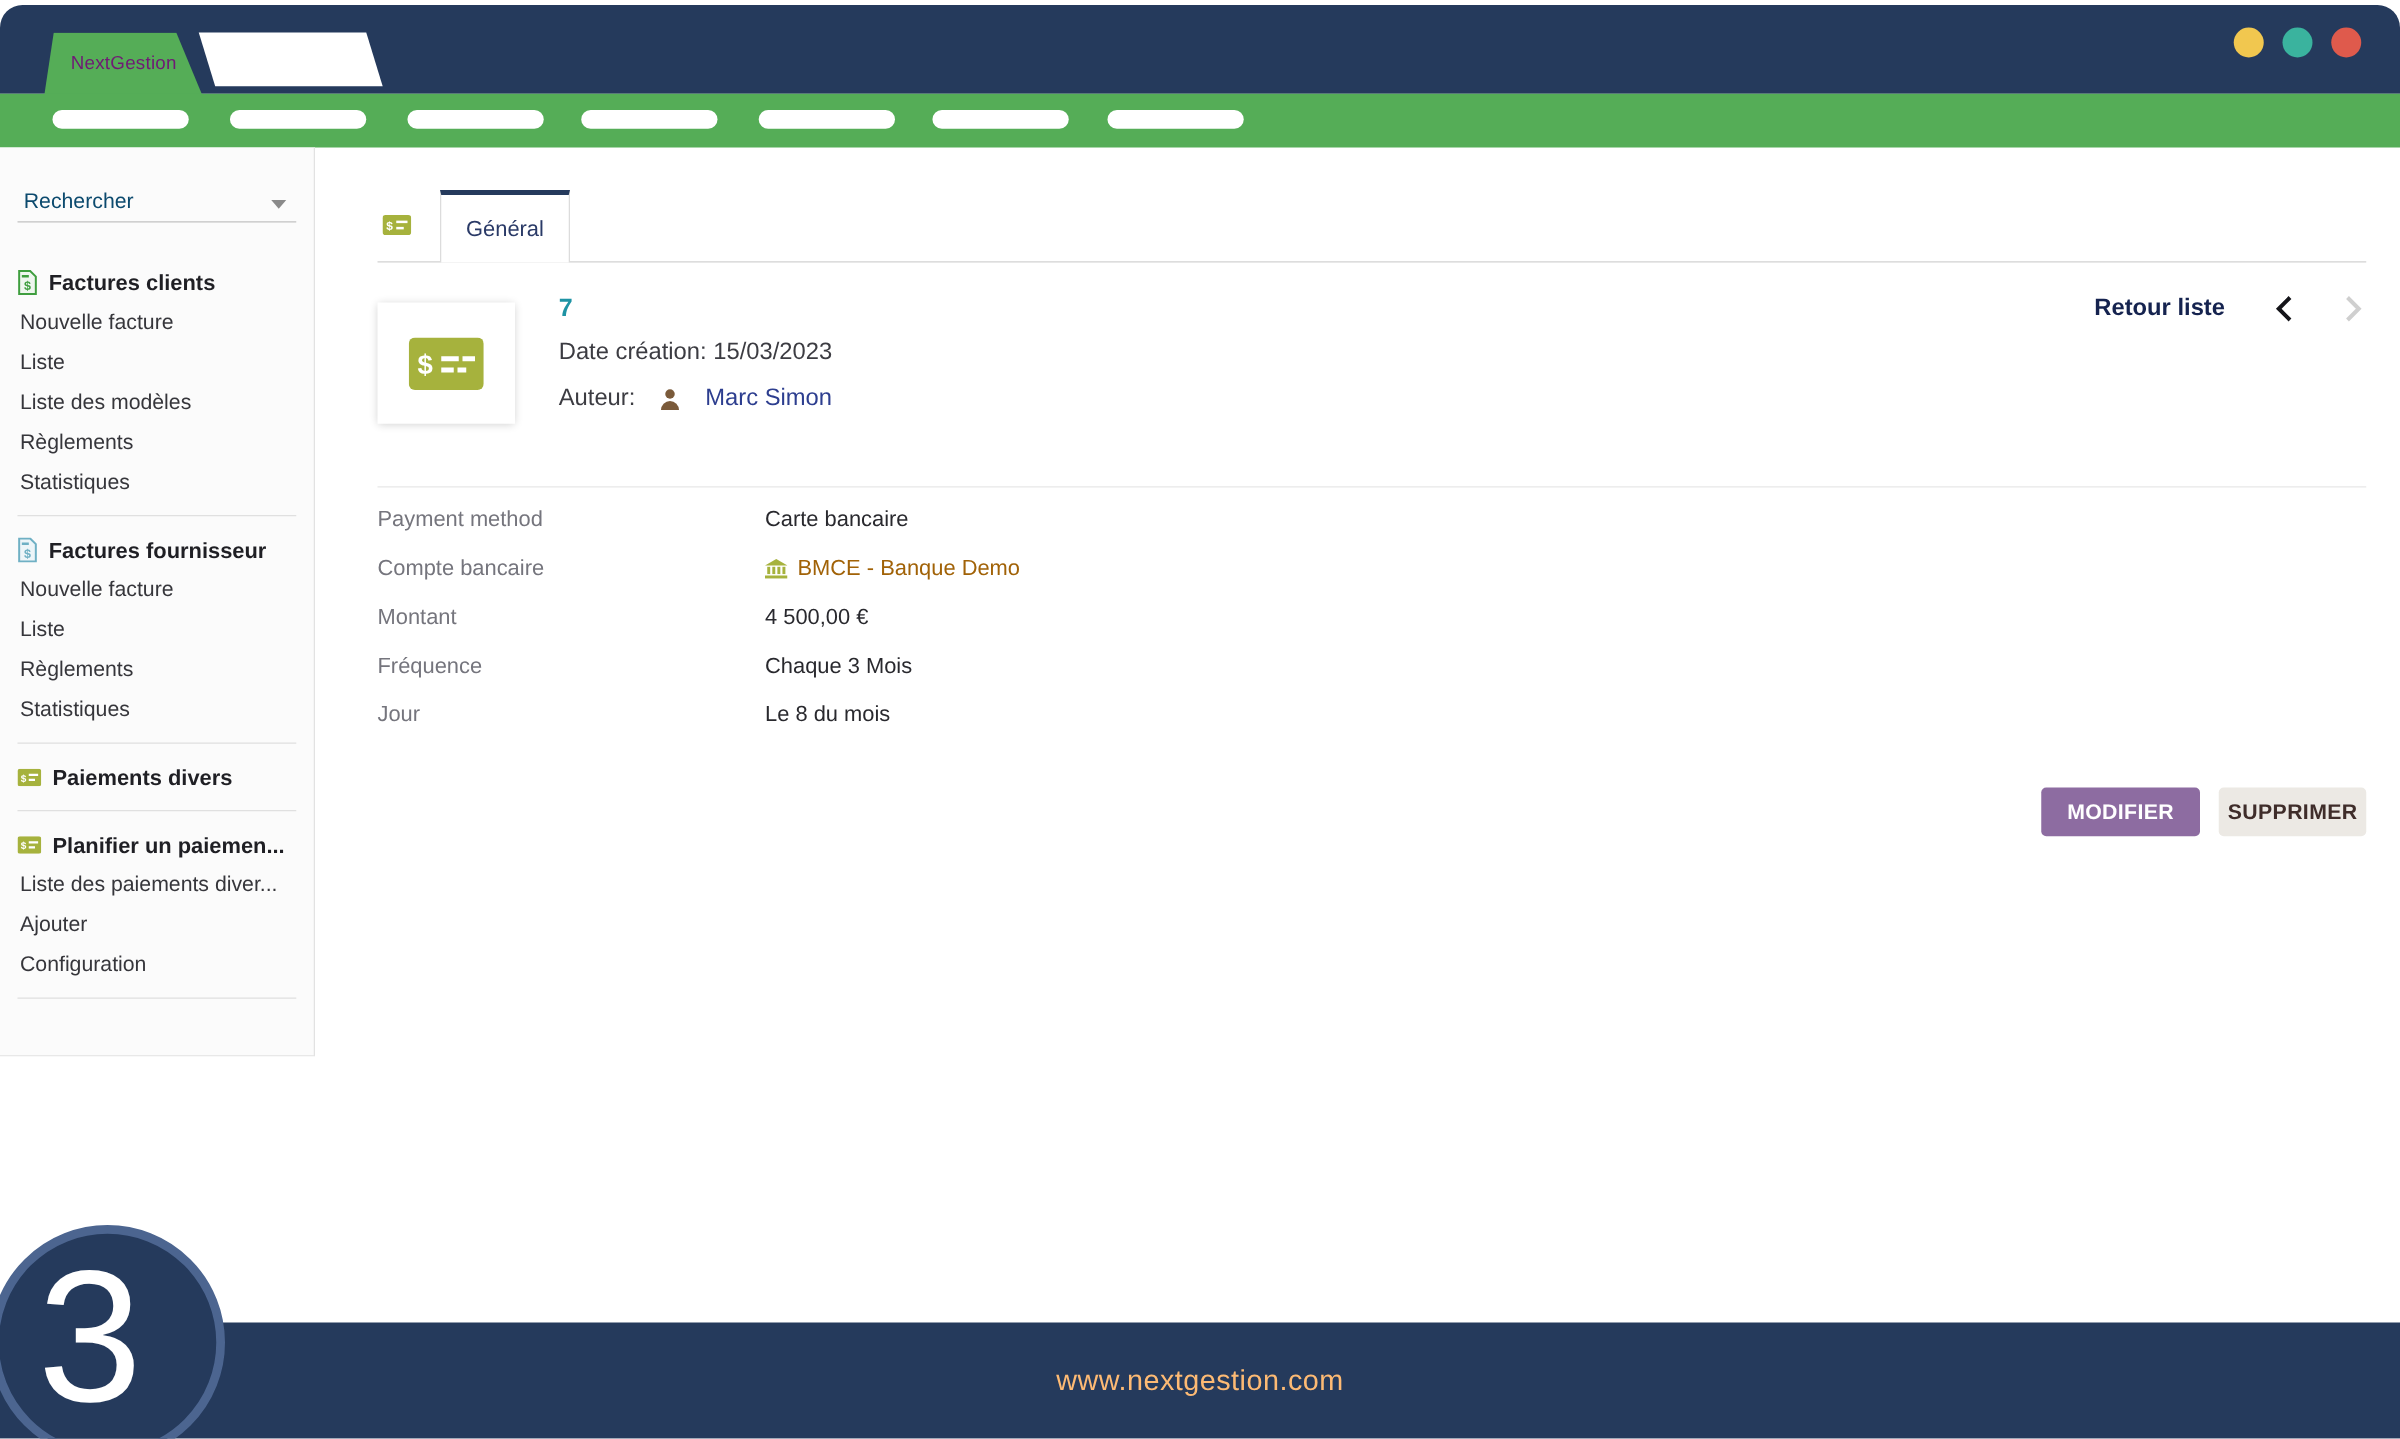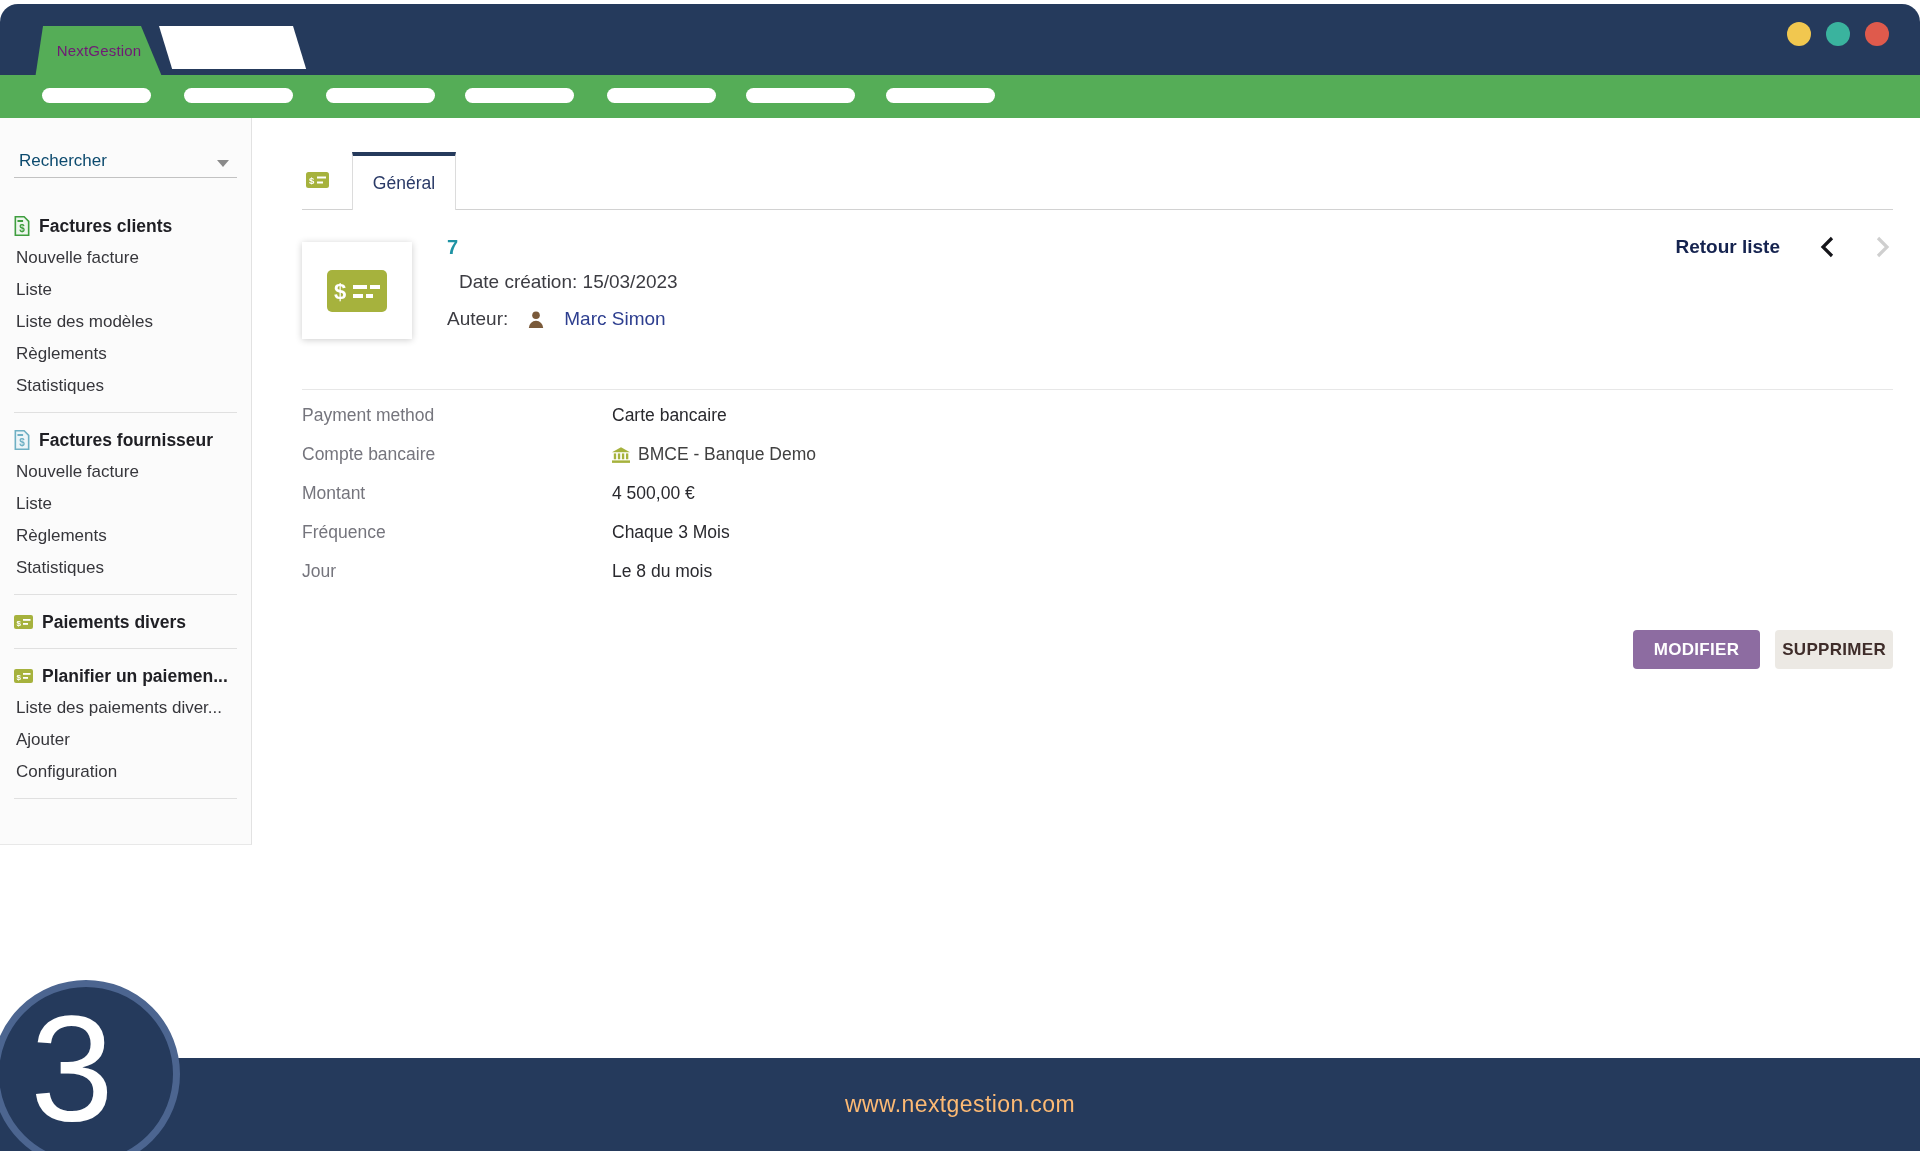--- a/index.html
+++ b/index.html
@@ -36,33 +36,33 @@
   .tab-card-icon { position:absolute; left:306px; top:172px; }
   .tab-general { position:absolute; left:352px; top:152px; width:104px; height:58px; background:#fff; z-index:2;
                  border-top:4px solid #253a5c; border-left:1px solid #dcdcdc; border-right:1px solid #dcdcdc;
                  display:flex; align-items:center; justify-content:center; color:#2a3a67; font-size:17.5px; cursor:pointer; }
   .tabs-underline { position:absolute; left:302px; top:209px; width:1591px; height:1px; background:#d2d2d2; }
 
   .header-card { position:absolute; left:302px; top:242px; width:110px; height:97px; background:#fff;
                  box-shadow:0 1px 7px rgba(0,0,0,0.20); display:flex; align-items:center; justify-content:center; }
   .record-block { position:absolute; left:447px; top:236px; }
   .record-number { color:#1e93a4; font-size:20px; font-weight:bold; margin-bottom:12px; }
-  .record-date { color:#3c3c42; font-size:19px; margin-bottom:8px;margin-left:12px; }
+  .record-date { color:#3c3c42; font-size:19px; margin-bottom:8px; }
   .record-author { color:#3c3c42; font-size:19px; display:flex; align-items:center; gap:20px;margin-top:15px; }
   .author-link { color:#2d3e8f; cursor:pointer; }
 
   .back-row { position:absolute; top:236px; right:30px; display:flex; align-items:center; gap:40px; }
   .back-link { color:#15234f; font-weight:bold; font-size:19px; cursor:pointer; }
   .chev { display:inline-flex; cursor:pointer; }
 
   .details { position:absolute; left:302px; top:389px; width:1591px; border-top:1px solid #e7e7e7; padding-top:6px; }
   .drow { display:flex; height:39px; align-items:center; }
   .dlabel { width:310px; color:#75757d; font-size:17.5px; }
   .dvalue { color:#29292e; font-size:17.5px; display:flex; align-items:center; gap:8px; }
-  .dlink { color:#404040; cursor:pointer; }
+  .dlink { color:#a16207; cursor:pointer; }
 
   .actions { position:absolute; top:630px; right:27px; display:flex; gap:15px; }
   .btn { height:39px; border:none; border-radius:4px; font-family:"Liberation Sans",sans-serif; font-size:17px; font-weight:bold; cursor:pointer; }
   .btn-modify { background:#8d6ca1; color:#ffffff; padding:0 21px; letter-spacing:.3px; }
   .btn-delete { background:#ece9e4; color:#3f2d2a; padding:0 7px; letter-spacing:.3px; }
 
   
   .footer { position:absolute; left:0; right:0; bottom:0; height:93px; background:#253a5c;
             display:flex; align-items:center; justify-content:center; }
   .footer span { color:#fdba74; font-size:23px; letter-spacing:.4px; }

